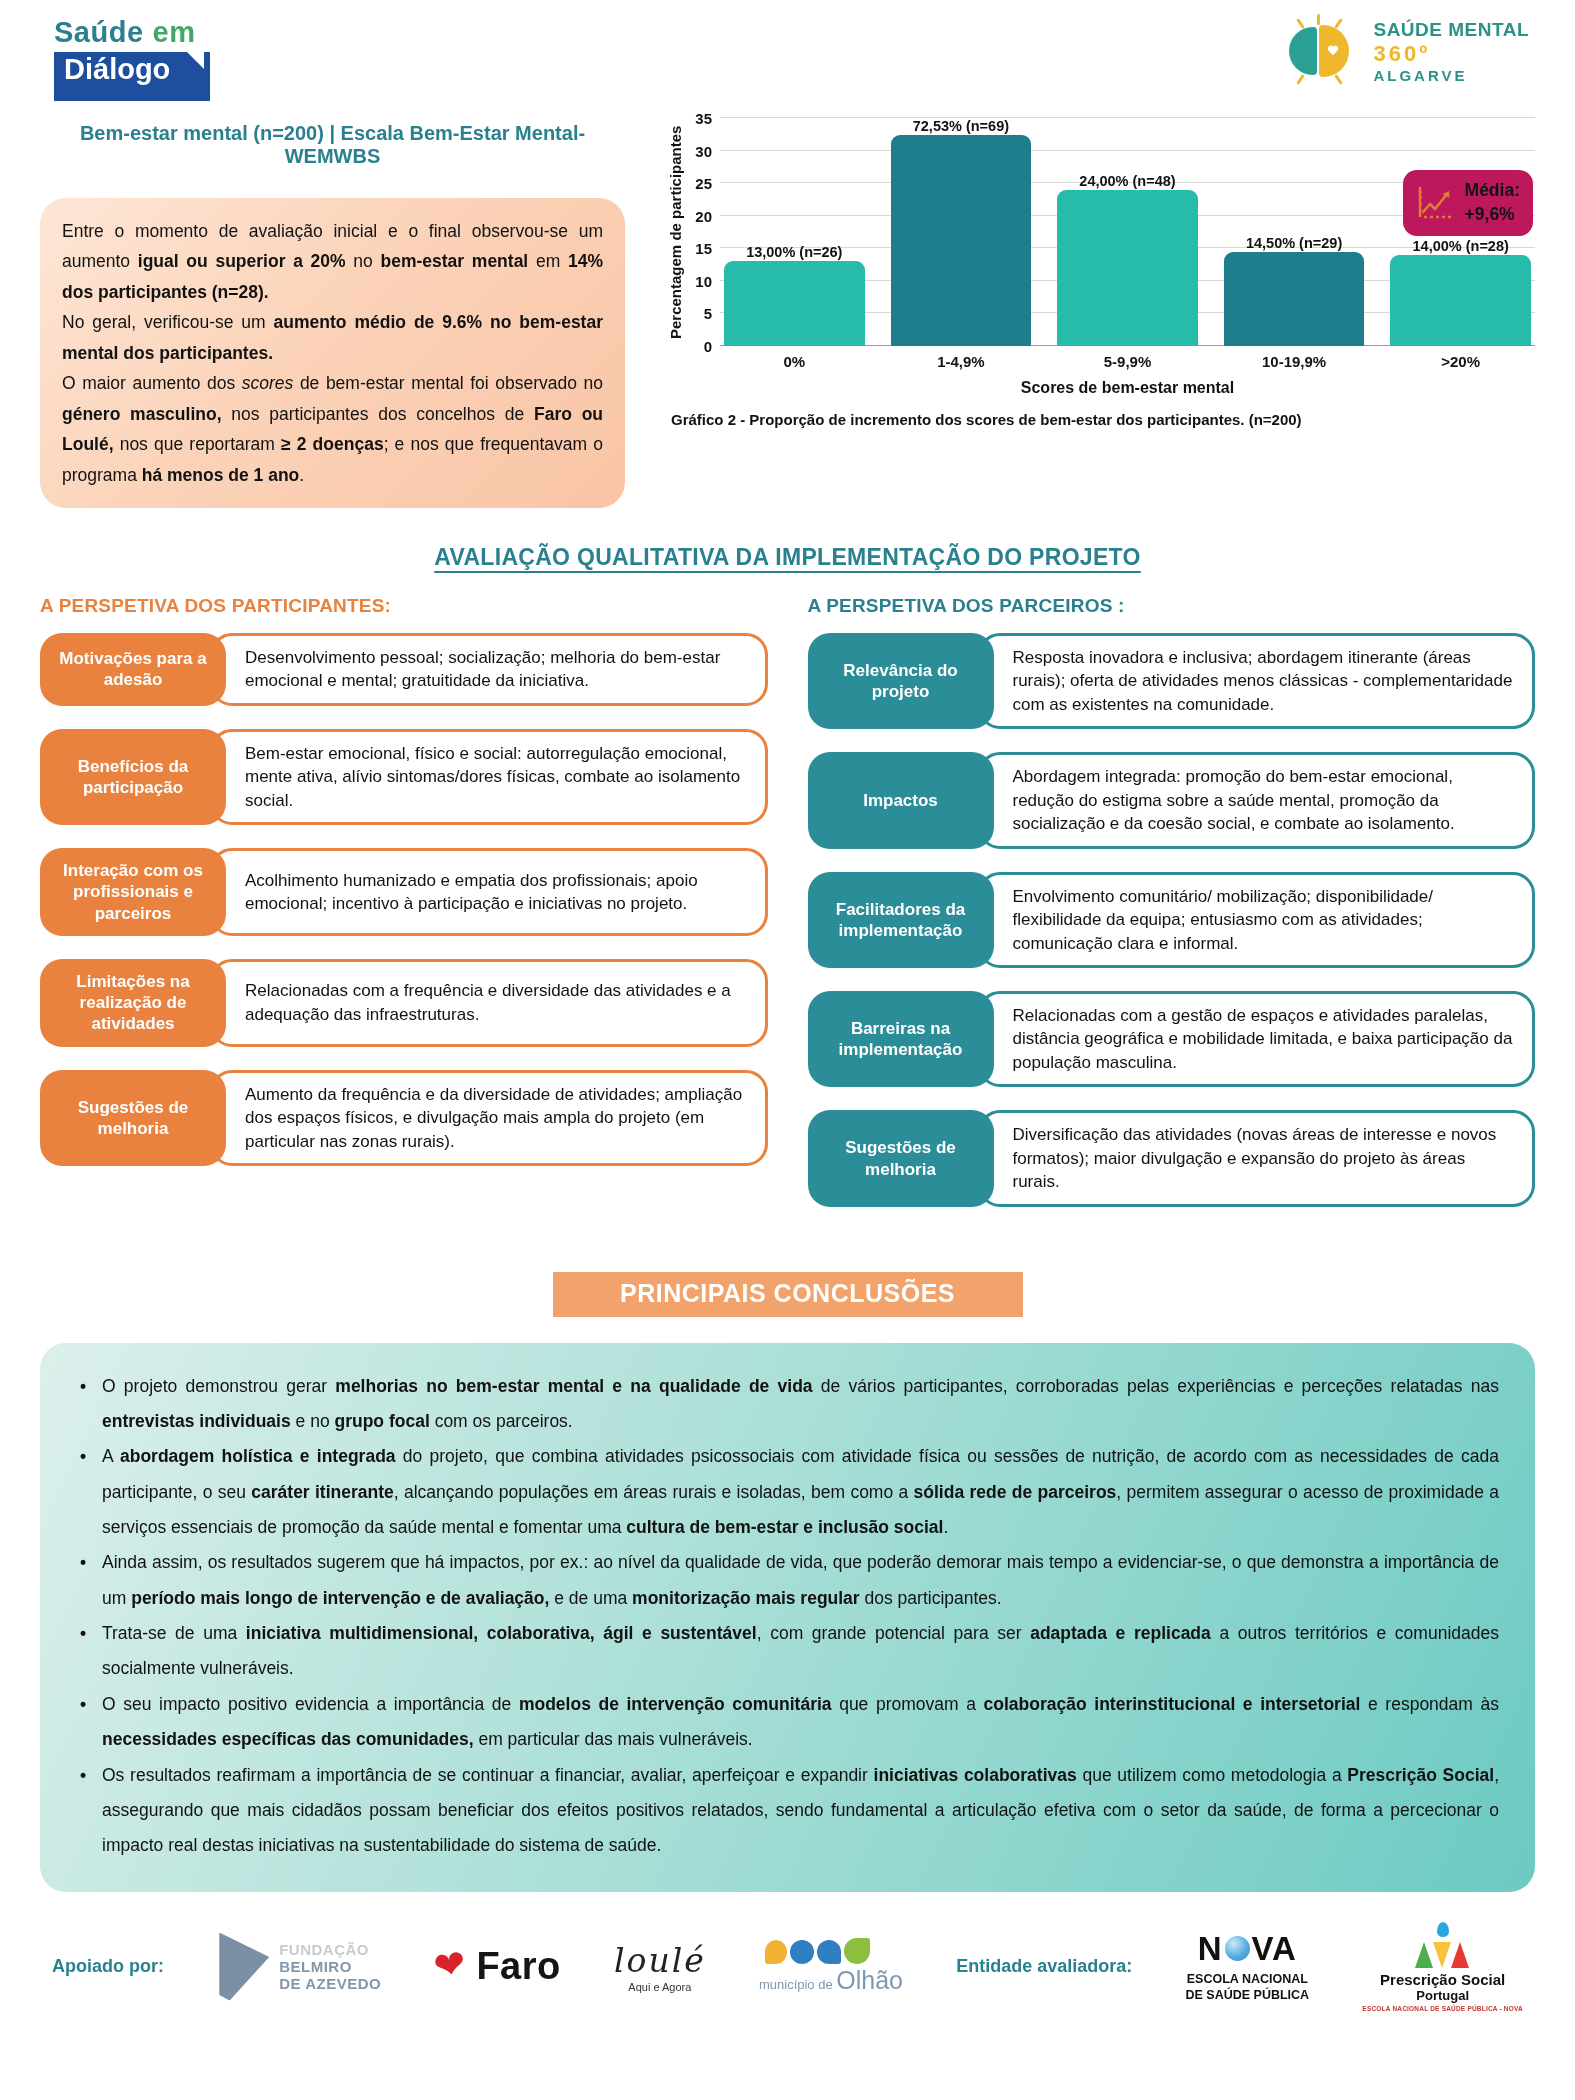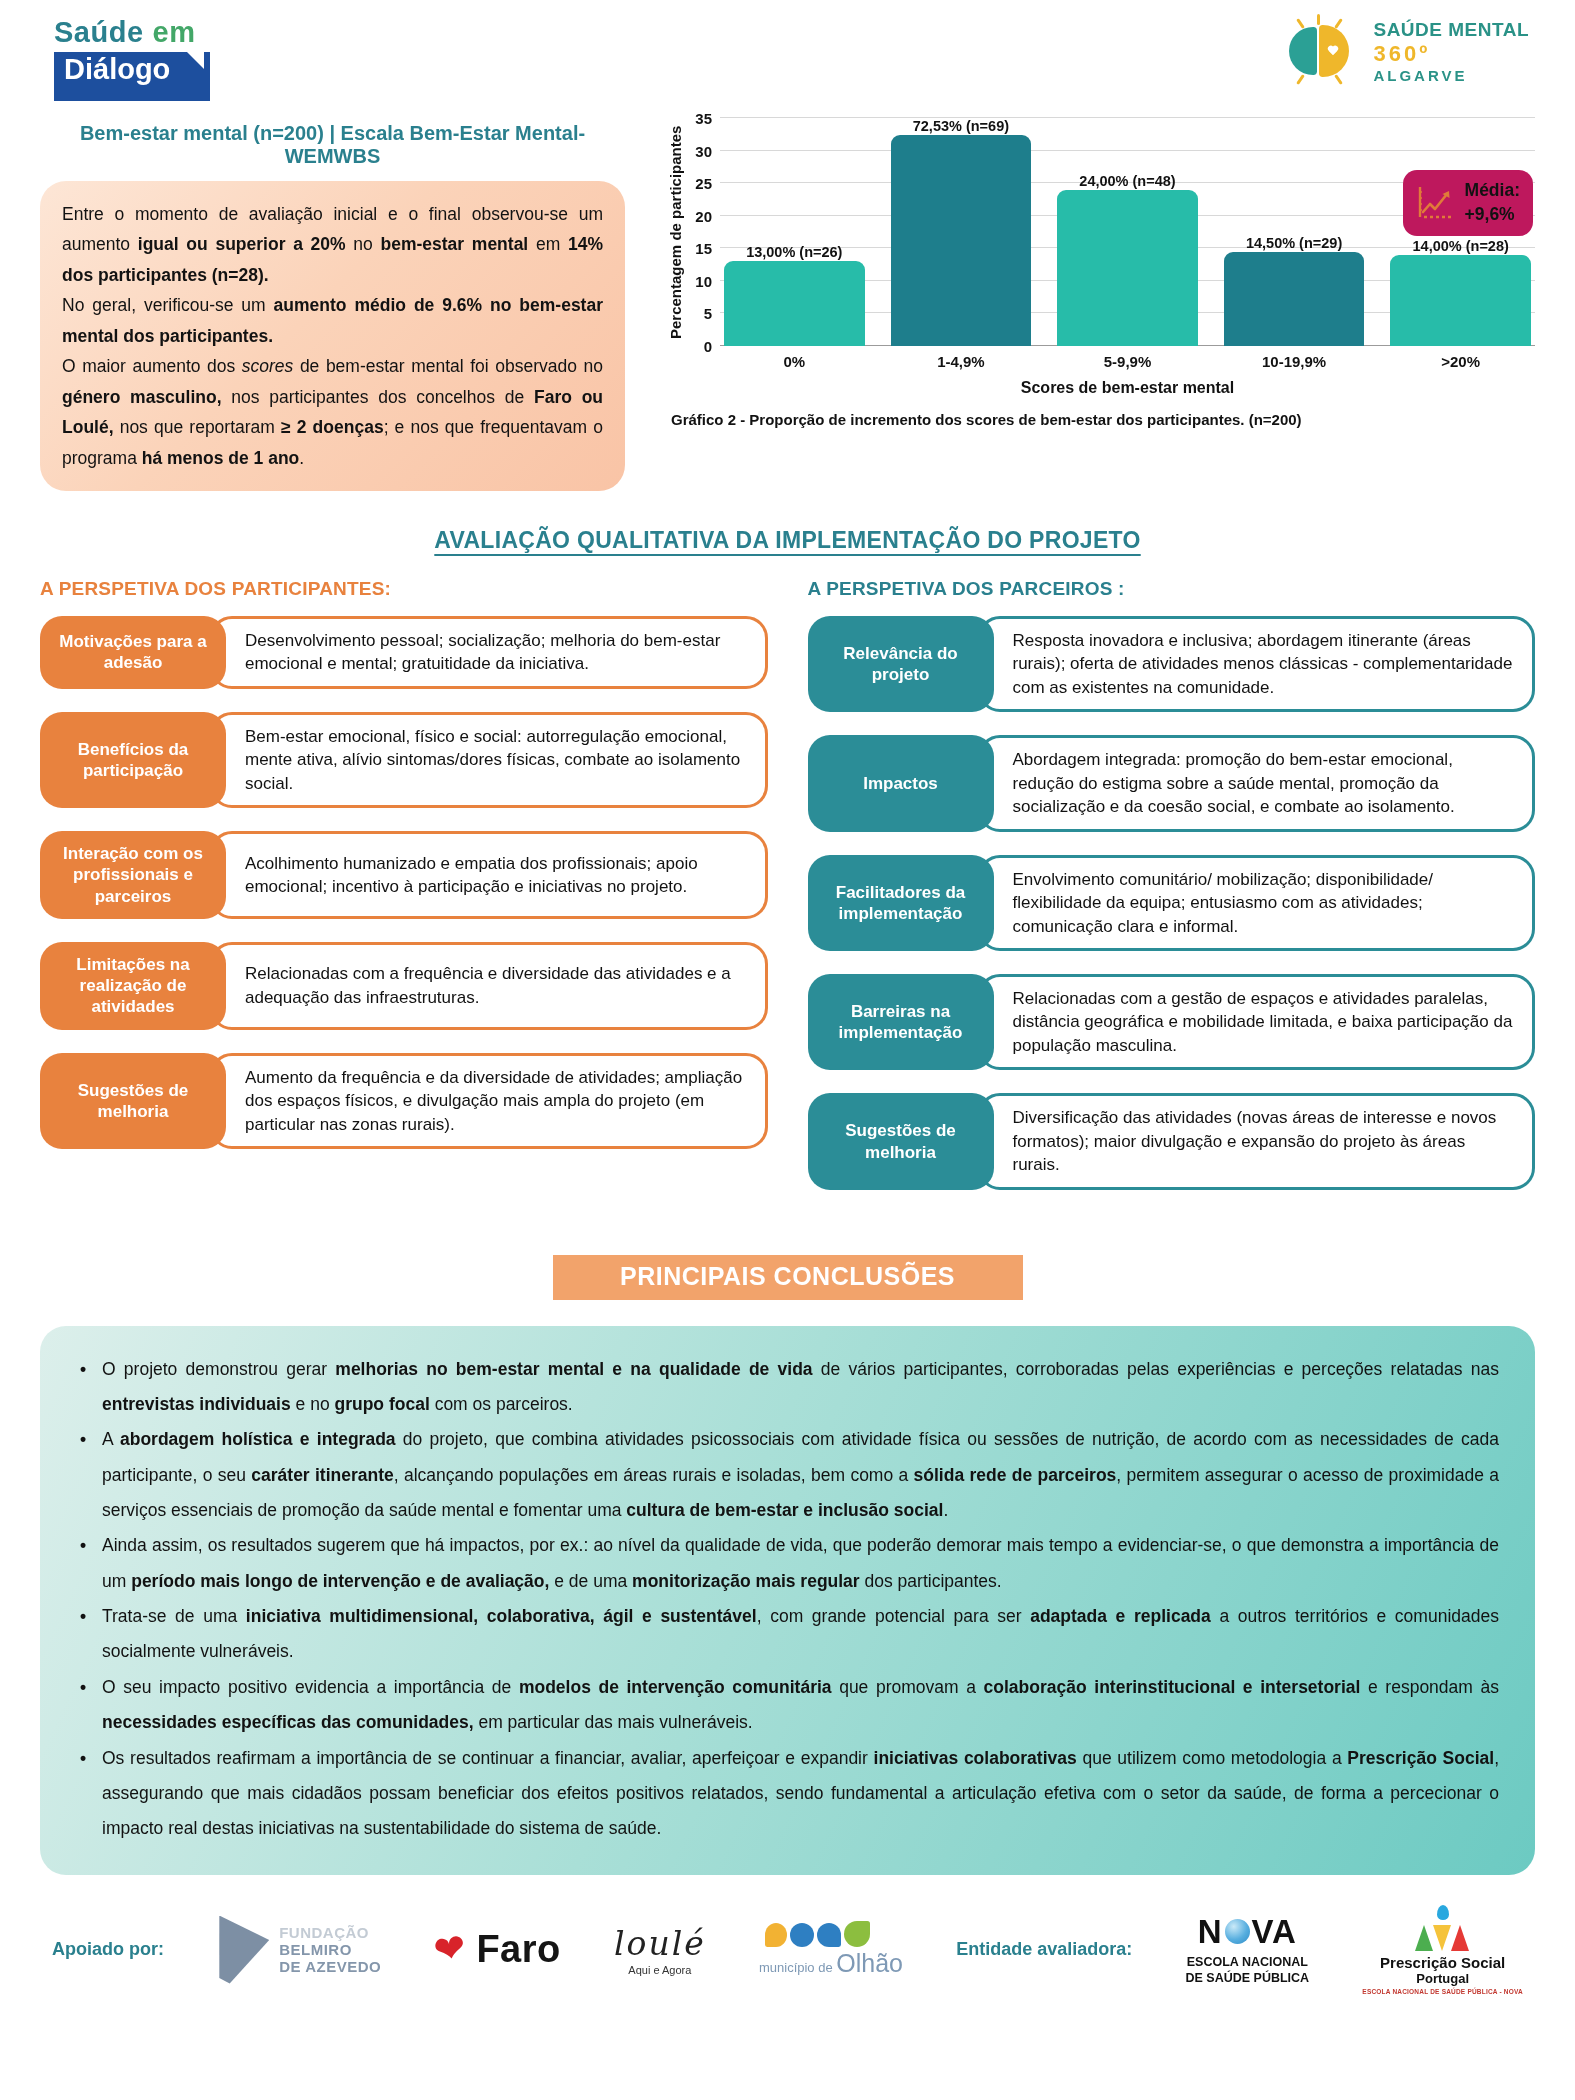--- a/index.html
+++ b/index.html
@@ -31,21 +31,21 @@
         background: #fff; border-radius: 6px 6px 0 0; transform: rotate(-45deg); transform-origin: 0 100%; left: 6px; }
   .heart-icon::after { transform: rotate(45deg); transform-origin: 100% 100%; left: 0; }
   .ray { position: absolute; width: 3px; height: 11px; background: #EFB72B; border-radius: 2px; }
   .l360-1 { color: #2A9287; font-weight: 800; font-size: 19px; letter-spacing: .5px; }
   .l360-2 { color: #EFB72B; font-weight: 800; font-size: 22px; letter-spacing: 3px; }
   .l360-3 { color: #2A9287; font-weight: 800; font-size: 15px; letter-spacing: 3px; }
 
   
   .top-section { display: flex; gap: 42px; margin-top: 4px; }
   .left-col { width: 585px; flex-shrink: 0; }
-  .wb-title { color: #2A808E; font-weight: 800; font-size: 20px; text-align: center; margin: 6px 0 13px; }
+  .wb-title { color: #2A808E; font-weight: 800; font-size: 20px; text-align: center; margin: 6px 0 30px; }
   .peach-box { background: linear-gradient(135deg, #FDE6D6 0%, #FBD3B9 45%, #F9C4A6 100%);
                border-radius: 26px; padding: 18px 22px; font-size: 17.5px; line-height: 1.74; text-align: justify; }
 
   .chart-col { flex: 1; padding-top: 2px; }
   .chart-wrap { display: flex; }
   .y-title { writing-mode: vertical-rl; transform: rotate(180deg); font-weight: 700; font-size: 15px;
              height: 228px; text-align: center; }
   .y-ticks { position: relative; width: 36px; height: 228px; font-weight: 700; font-size: 15px; }
   .ytick { position: absolute; right: 8px; transform: translateY(50%); margin-left: 9px; }
   .plot-stack { flex: 1; }
@@ -93,21 +93,21 @@
   .bullet::before { content: "\2022"; position: absolute; left: 4px; top: 0; font-weight: 700; }
   .bullet b { font-weight: 700; }
 
   
   .footer { display: flex; align-items: center; justify-content: space-between; margin-top: 30px; padding: 0 12px; }
   .supp-label, .eval-label { color: #2A808E; font-weight: 800; font-size: 18px; white-space: nowrap; }
   .fba { display: flex; align-items: center; gap: 10px; }
   .fba-shape { width: 52px; height: 68px; background: #7D8FA4; clip-path: polygon(4% 0, 100% 36%, 24% 100%, 4% 92%); }
   .fba-1 { color: #C3CBD4; font-weight: 700; font-size: 15px; letter-spacing: .5px; }
   .fba-2, .fba-3 { color: #8496AB; font-weight: 800; font-size: 15px; letter-spacing: .5px; }
-  .faro { display: flex; align-items: flex-end; }
+  .faro { display: flex; align-items: center; }
   .faro-heart-icon { position: relative; width: 42px; height: 40px; }
   .faro-heart-icon::before { content: "\2764"; position: absolute; left: 0; top: -4px; font-size: 38px; color: #D8232A;
                              transform: rotate(-10deg); }
   .faro-name { font-size: 38px; font-weight: 700; letter-spacing: .5px; color: #151515; }
   .loule { text-align: center; }
   .loule-name { font-family: "DejaVu Serif", serif; font-style: italic; font-size: 33px; color: #222; letter-spacing: 2px; }
   .loule-sub { font-size: 11px; color: #333; margin-top: 1px; }
   .olhao { display: flex; flex-direction: column; align-items: flex-start; }
   .olhao-shapes { display: flex; align-items: flex-end; gap: 3px; margin-left: 6px; }
   .os { display: inline-block; border-radius: 50%; }

